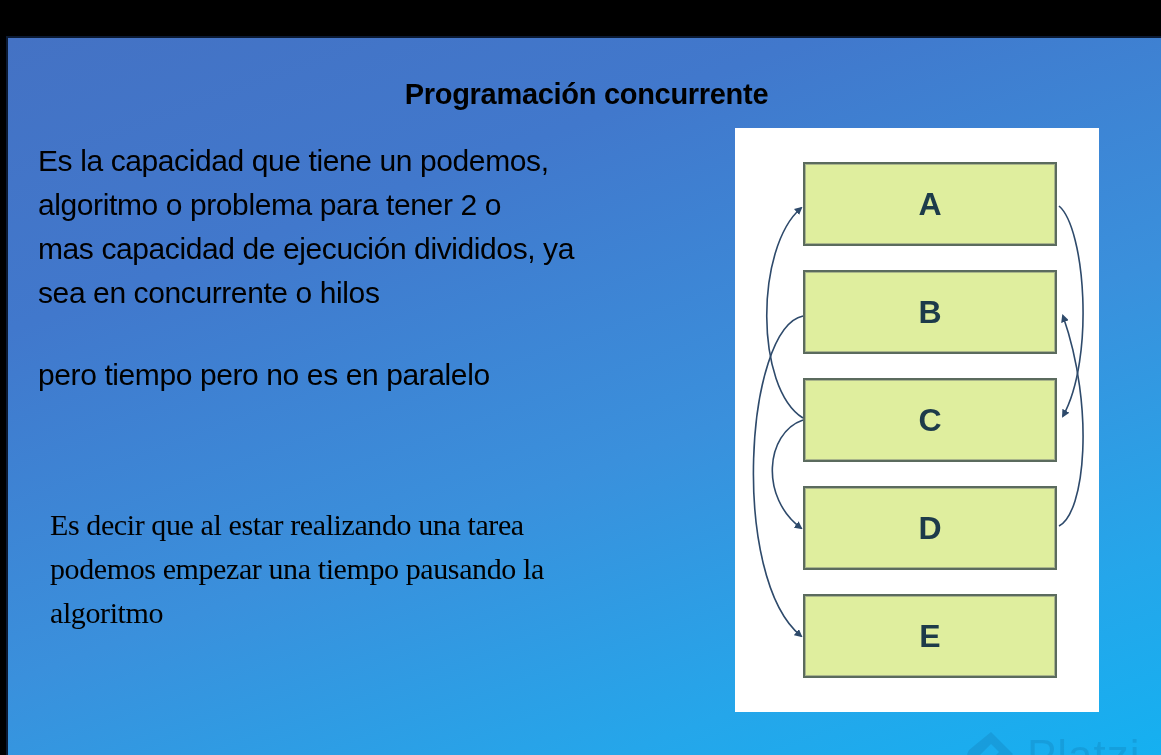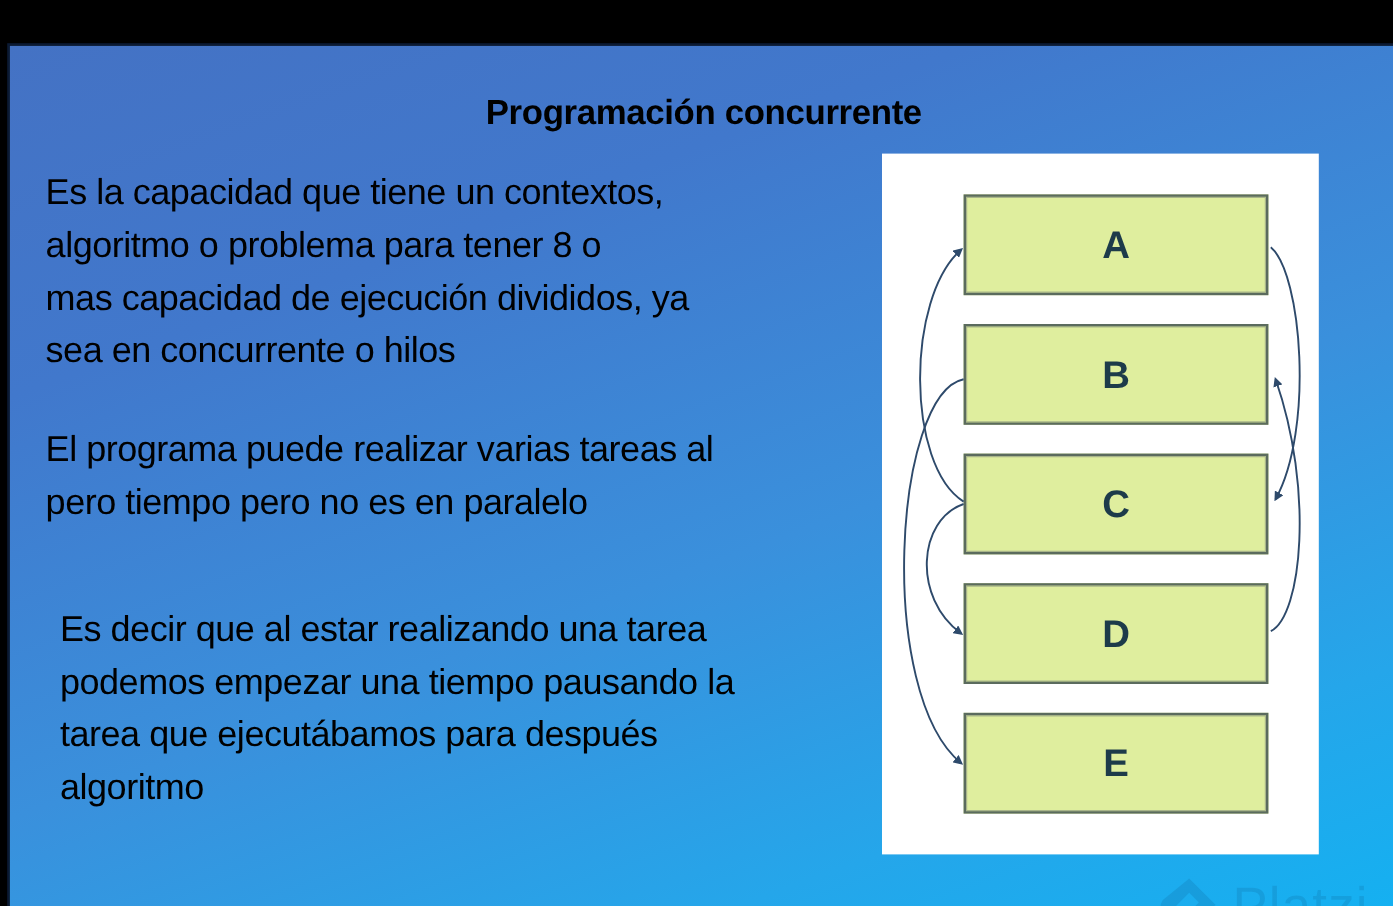--- a/index.html
+++ b/index.html
@@ -20,21 +20,21 @@
     letter-spacing: -0.3px;
   }
   .para {
     position: absolute;
     font-size: 30px;
     line-height: 44px;
     letter-spacing: -0.4px;
   }
   .p1 { left: 30px; top: 101px; width: 680px; }
   .p2 { left: 30px; top: 315px; width: 680px; }
-  .p3 { left: 42px; top: 465px; width: 680px; }
+  .p3 { left: 42px; top: 465px; width: 680px; font-family: Liberation Serif, serif; }
   .p1 span, .p2 span, .p3 span { display: block; white-space: nowrap; }
   .figure {
     position: absolute; left: 727px; top: 90px;
     width: 364px; height: 584px;
     background: #ffffff;
   }
   .figure svg { position: absolute; left: 0; top: 0; }
   .box {
     position: absolute; left: 68px;
     width: 254px; height: 84px;
@@ -55,35 +55,33 @@
   }
 </style>
 </head>
 <body>
 
 <div class="slide">
 
   <div class="title">Programación concurrente</div>
 
   <div class="para p1">
-    <span>Es la capacidad que tiene un contextos,</span>
-    <span>algoritmo o problema para tener 8 o</span>
+    <span>Es la capacidad que tiene un podemos,</span>
+    <span>algoritmo o problema para tener 2 o</span>
     <span>mas capacidad de ejecución divididos, ya</span>
     <span>sea en concurrente o hilos</span>
   </div>
 
   <div class="para p2">
-    <span>El programa puede realizar varias tareas al</span>
     <span>pero tiempo pero no es en paralelo</span>
   </div>
 
   <div class="para p3">
     <span>Es decir que al estar realizando una tarea</span>
     <span>podemos empezar una tiempo pausando la</span>
-    <span>tarea que ejecutábamos para después</span>
     <span>algoritmo</span>
   </div>
 
   <div class="figure">
     <div class="box" style="top:34px;">
         <span>A</span>
       </div>
     <div class="box" style="top:142px;">
         <span>B</span>
       </div>

